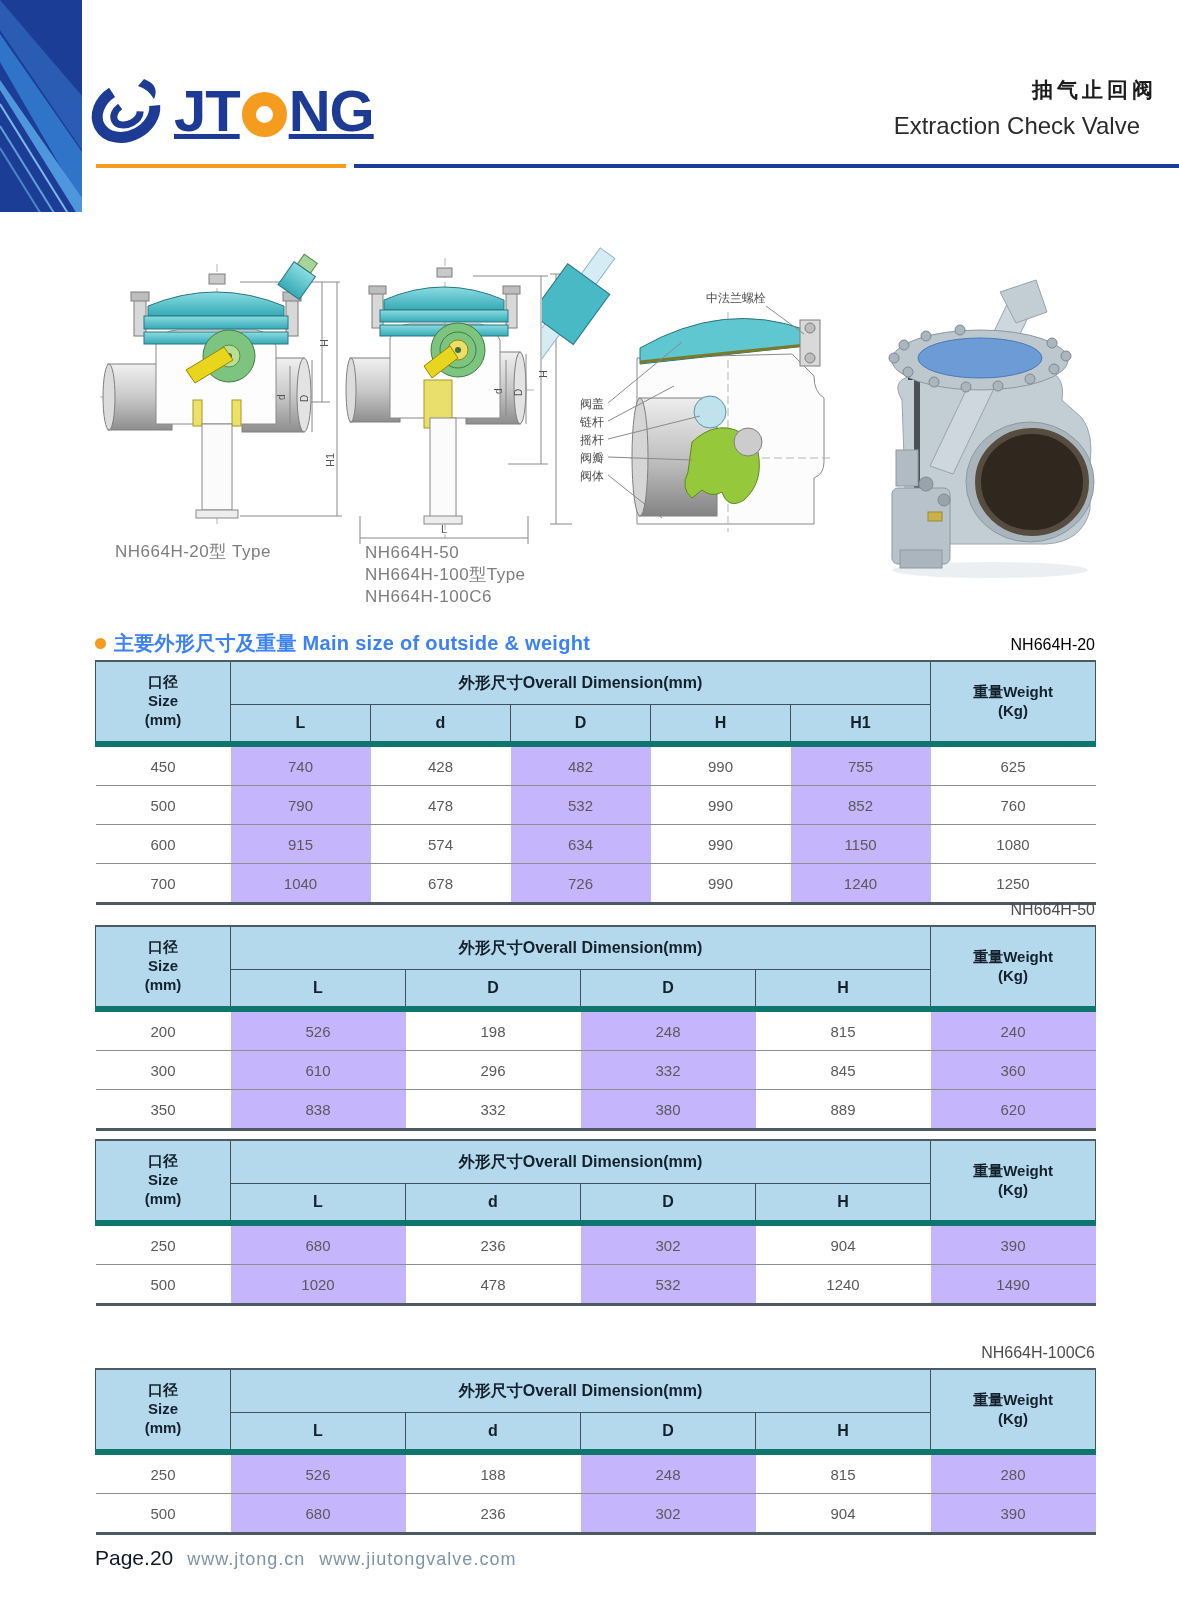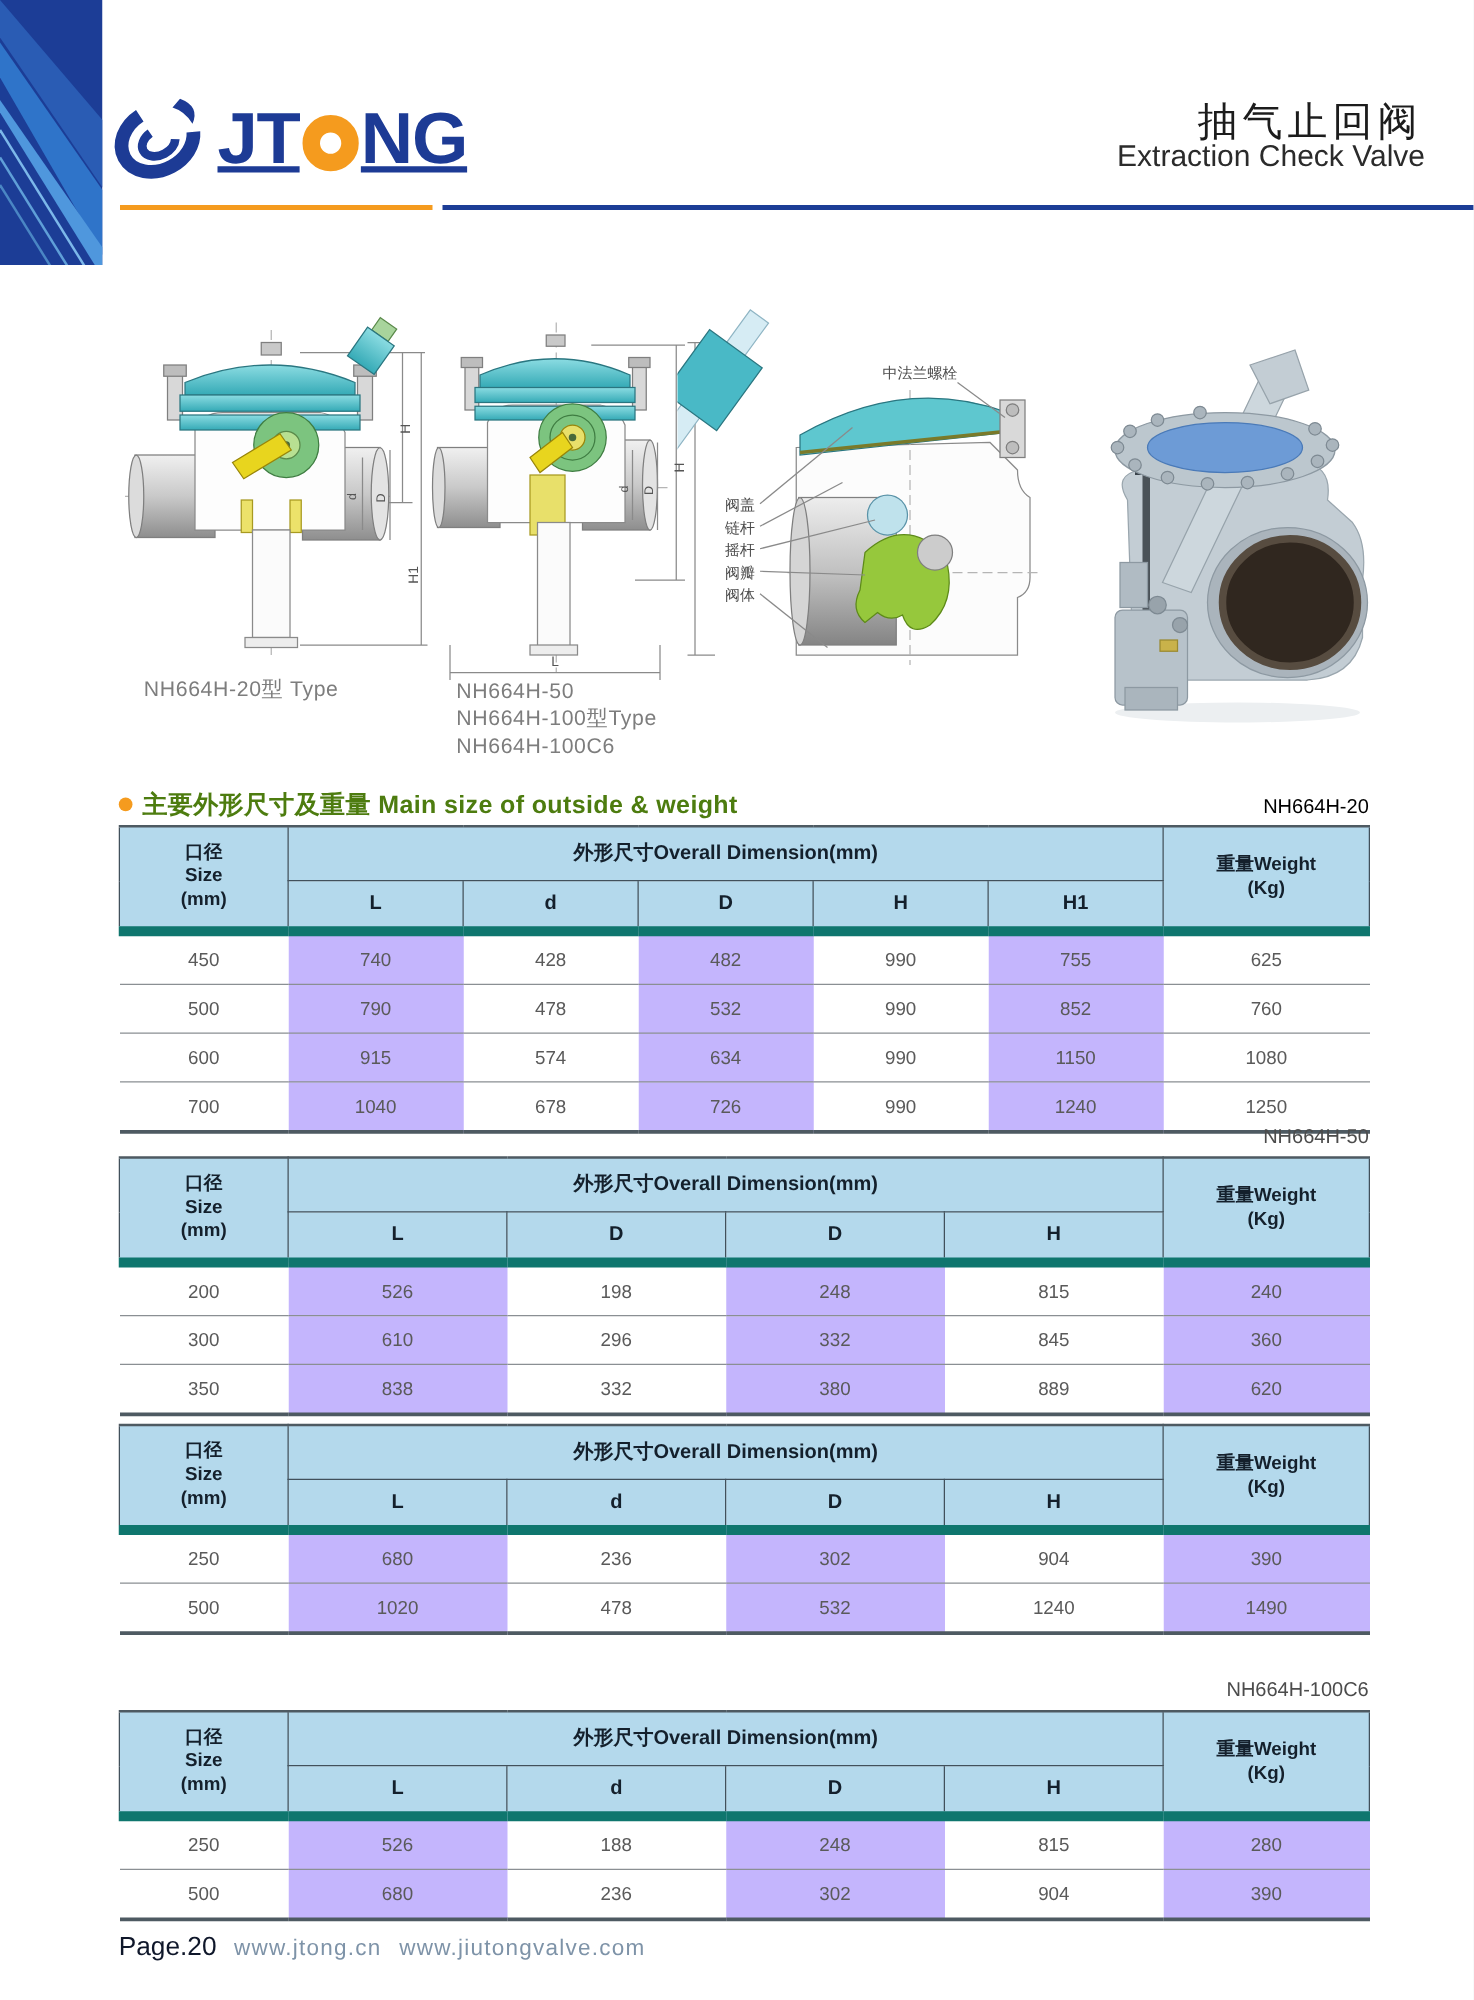--- a/index.html
+++ b/index.html
@@ -8,43 +8,43 @@
     overflow:hidden;font-family:"Liberation Sans","DejaVu Sans",sans-serif;color:#222;
   }
   
   .corner{position:absolute;left:0;top:0;}
   .logo-row{position:absolute;left:88px;top:64px;height:94px;display:flex;align-items:center;}
   .logo-swirl{margin-right:10px;}
   .logo-text{display:flex;align-items:center;font-weight:bold;font-size:58px;letter-spacing:-1px;color:#1d3b95;line-height:1;text-decoration:underline;}
   .logo-ring{display:inline-block;width:17px;height:17px;border:14px solid #f59b1e;border-radius:50%;margin:0 2px;transform:translateY(3px);}
   .rule-orange{position:absolute;left:96px;top:164px;width:250px;height:4px;background:#f59b1e;}
   .rule-navy{position:absolute;left:354px;top:164px;width:825px;height:4px;background:#1c3d96;}
-  .hdr-zh{position:absolute;right:41px;top:76px;font-size:32px;letter-spacing:4px;color:#1c1c1c;font-weight:400;}
+  .hdr-zh{position:absolute;right:22px;top:76px;font-size:21px;letter-spacing:4px;color:#1c1c1c;font-weight:700;}
   .hdr-en{position:absolute;right:39px;top:112px;font-size:24px;color:#2b2b2b;}
   
   .drw{position:absolute;}
   .drw-label{position:absolute;font-size:17px;color:#7d7d7d;letter-spacing:.5px;}
   .drw-label .ln{line-height:22px;}
   
   .section-row{position:absolute;left:95px;top:630px;width:1000px;display:flex;align-items:baseline;}
   .bullet{width:11px;height:11px;border-radius:50%;background:#f59b1e;margin-right:8px;align-self:center;}
-  .section-title{font-size:20px;font-weight:bold;color:#4d7c0f;letter-spacing:.3px;}
+  .section-title{font-size:20px;font-weight:bold;color:#3b82f6;letter-spacing:.3px;}
   .model-top{margin-left:auto;font-size:16px;color:#000000;}
   
   .tbl-wrap{position:absolute;left:95px;width:1000px;}
   .tbl-model{font-size:16px;color:#4c4c4c;text-align:right;height:20px;margin-bottom:4px;}
   table.spec{border-collapse:collapse;width:1000px;table-layout:fixed;
     border-top:2px solid #4e5a62;border-bottom:3px solid #4e5a62;}
   table.spec th{background:#b4d9ec;border:1px solid #41505b;color:#14202c;
     font-size:16px;font-weight:bold;padding:3px 2px;line-height:1.25;}
   table.spec th.sub{height:30px;}
   table.spec th.small{font-size:15px;}
   table.spec thead tr.first th{height:36px;}
   table.spec thead th{border-bottom-width:1px;}
-  table.spec tbody tr:first-child td{border-top:8px solid #0f766e;}
+  table.spec tbody tr:first-child td{border-top:6px solid #0f766e;}
   table.spec td{height:36px;text-align:center;font-size:15px;color:#5a5a5a;
     border-bottom:1px solid #8a8f93;}
   table.spec td.shade{background:#c4b5fd;}
   
   .footer{position:absolute;left:95px;top:1546px;display:flex;align-items:baseline;}
   .footer .pg{font-size:21px;font-weight:normal;color:#0f172a;}
   .footer .url{font-size:18px;color:#7e93a8;margin-left:14px;letter-spacing:1px;}
   svg text{font-family:"Liberation Sans","DejaVu Sans",sans-serif;}
 </style>
 </head>

